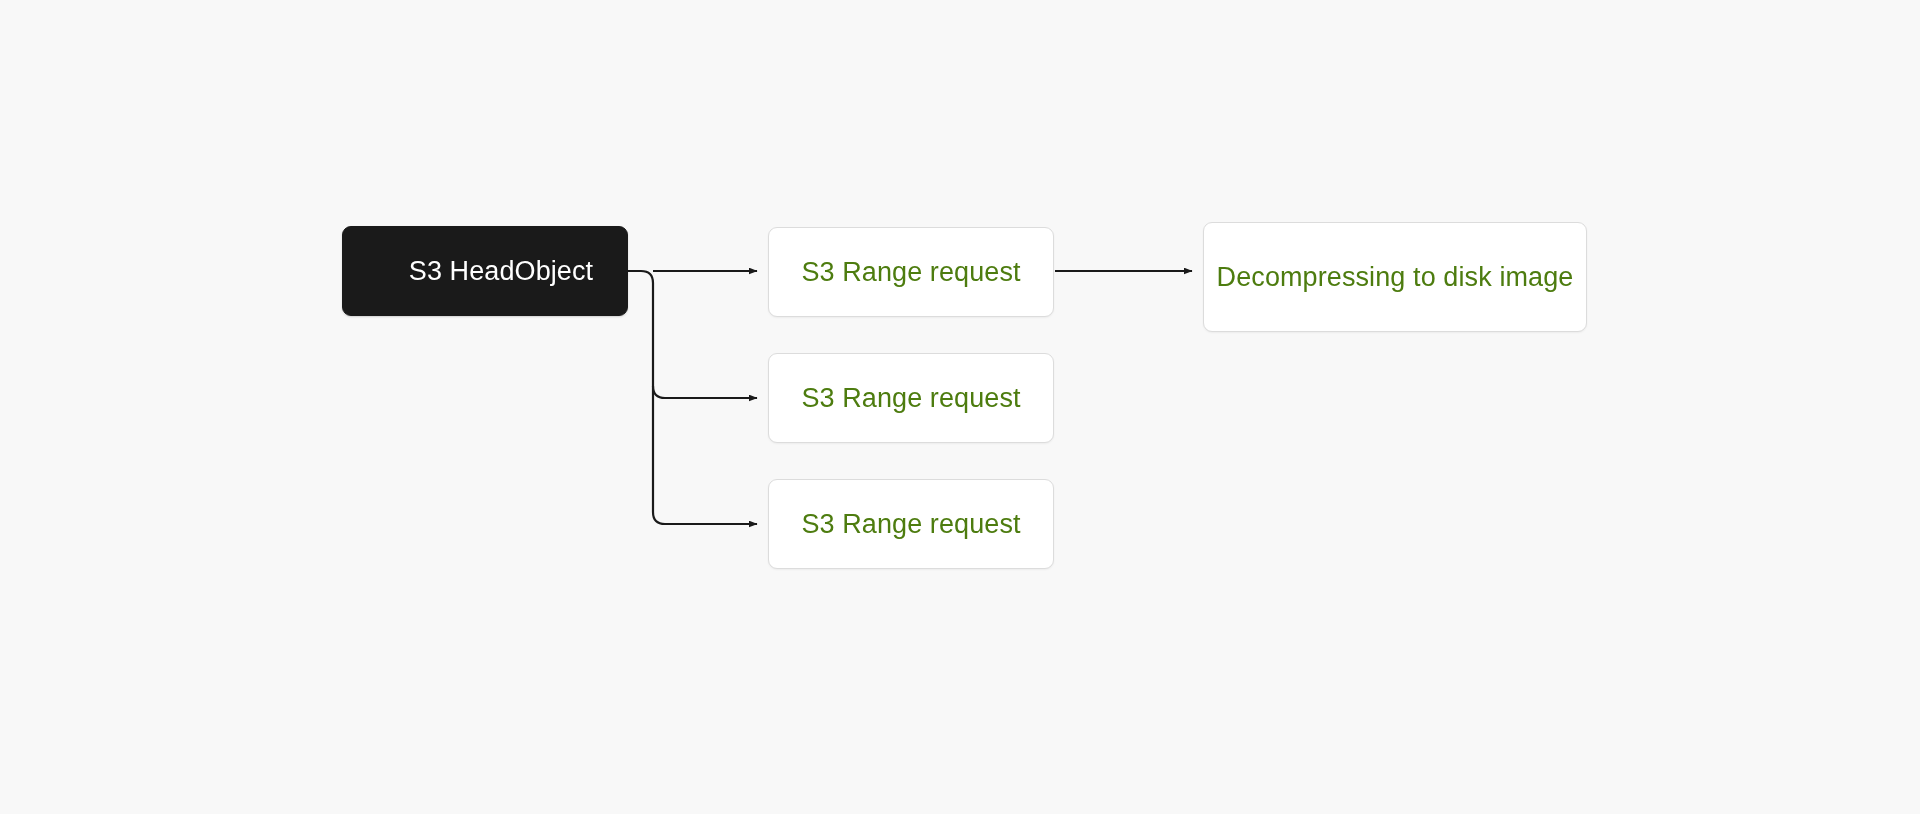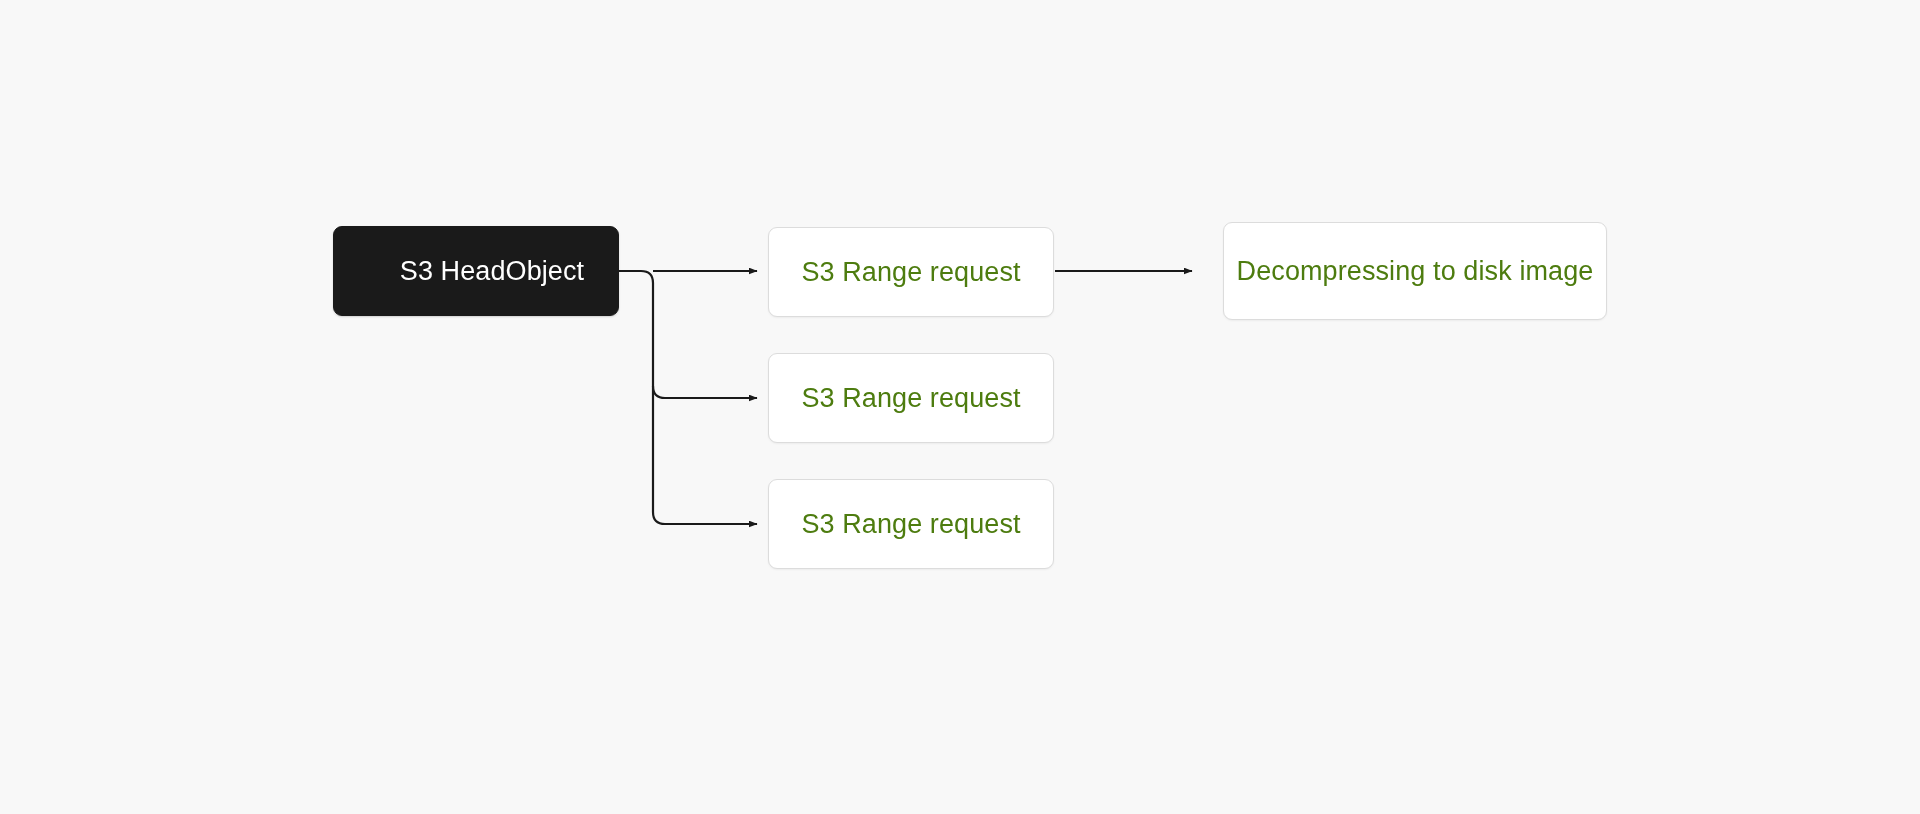--- a/index.html
+++ b/index.html
@@ -48,25 +48,25 @@
     color: #ffffff;
     box-shadow: 0 1px 2px rgba(0,0,0,0.16);
   }
   .node-light {
     background: #ffffff;
     border: 1px solid #dcdcdc;
     color: #4d7c0f;
     box-shadow: 0 1px 2px rgba(0,0,0,0.05);
   }
   
-  #node-head-object   { left: 333px; top: 226px; width: 286px; height: 90px; padding-left: 32px; }
+  #node-head-object   { left: 342px; top: 226px; width: 286px; height: 90px; padding-left: 32px; }
   #node-range-1       { left: 768px; top: 227px; width: 286px; height: 90px; }
   #node-range-2       { left: 768px; top: 353px; width: 286px; height: 90px; }
   #node-range-3       { left: 768px; top: 479px; width: 286px; height: 90px; }
-  #node-decompressing { left: 1203px; top: 222px; width: 384px; height: 98px; margin-left: 20px; }
+  #node-decompressing { left: 1203px; top: 222px; width: 384px; height: 110px; }
 </style>
 </head>
 <body>
 
 <div id="canvas">
 
   <svg id="edge-layer" width="1920" height="814" viewBox="0 0 1920 814" xmlns="http://www.w3.org/2000/svg">
     <defs>
       <marker id="arrowhead" markerWidth="9" markerHeight="7" refX="8.4" refY="3.5" orient="auto" markerUnits="userSpaceOnUse">
         <path d="M 0 0 L 9 3.5 L 0 7 z" fill="#1a1a1a"></path>

